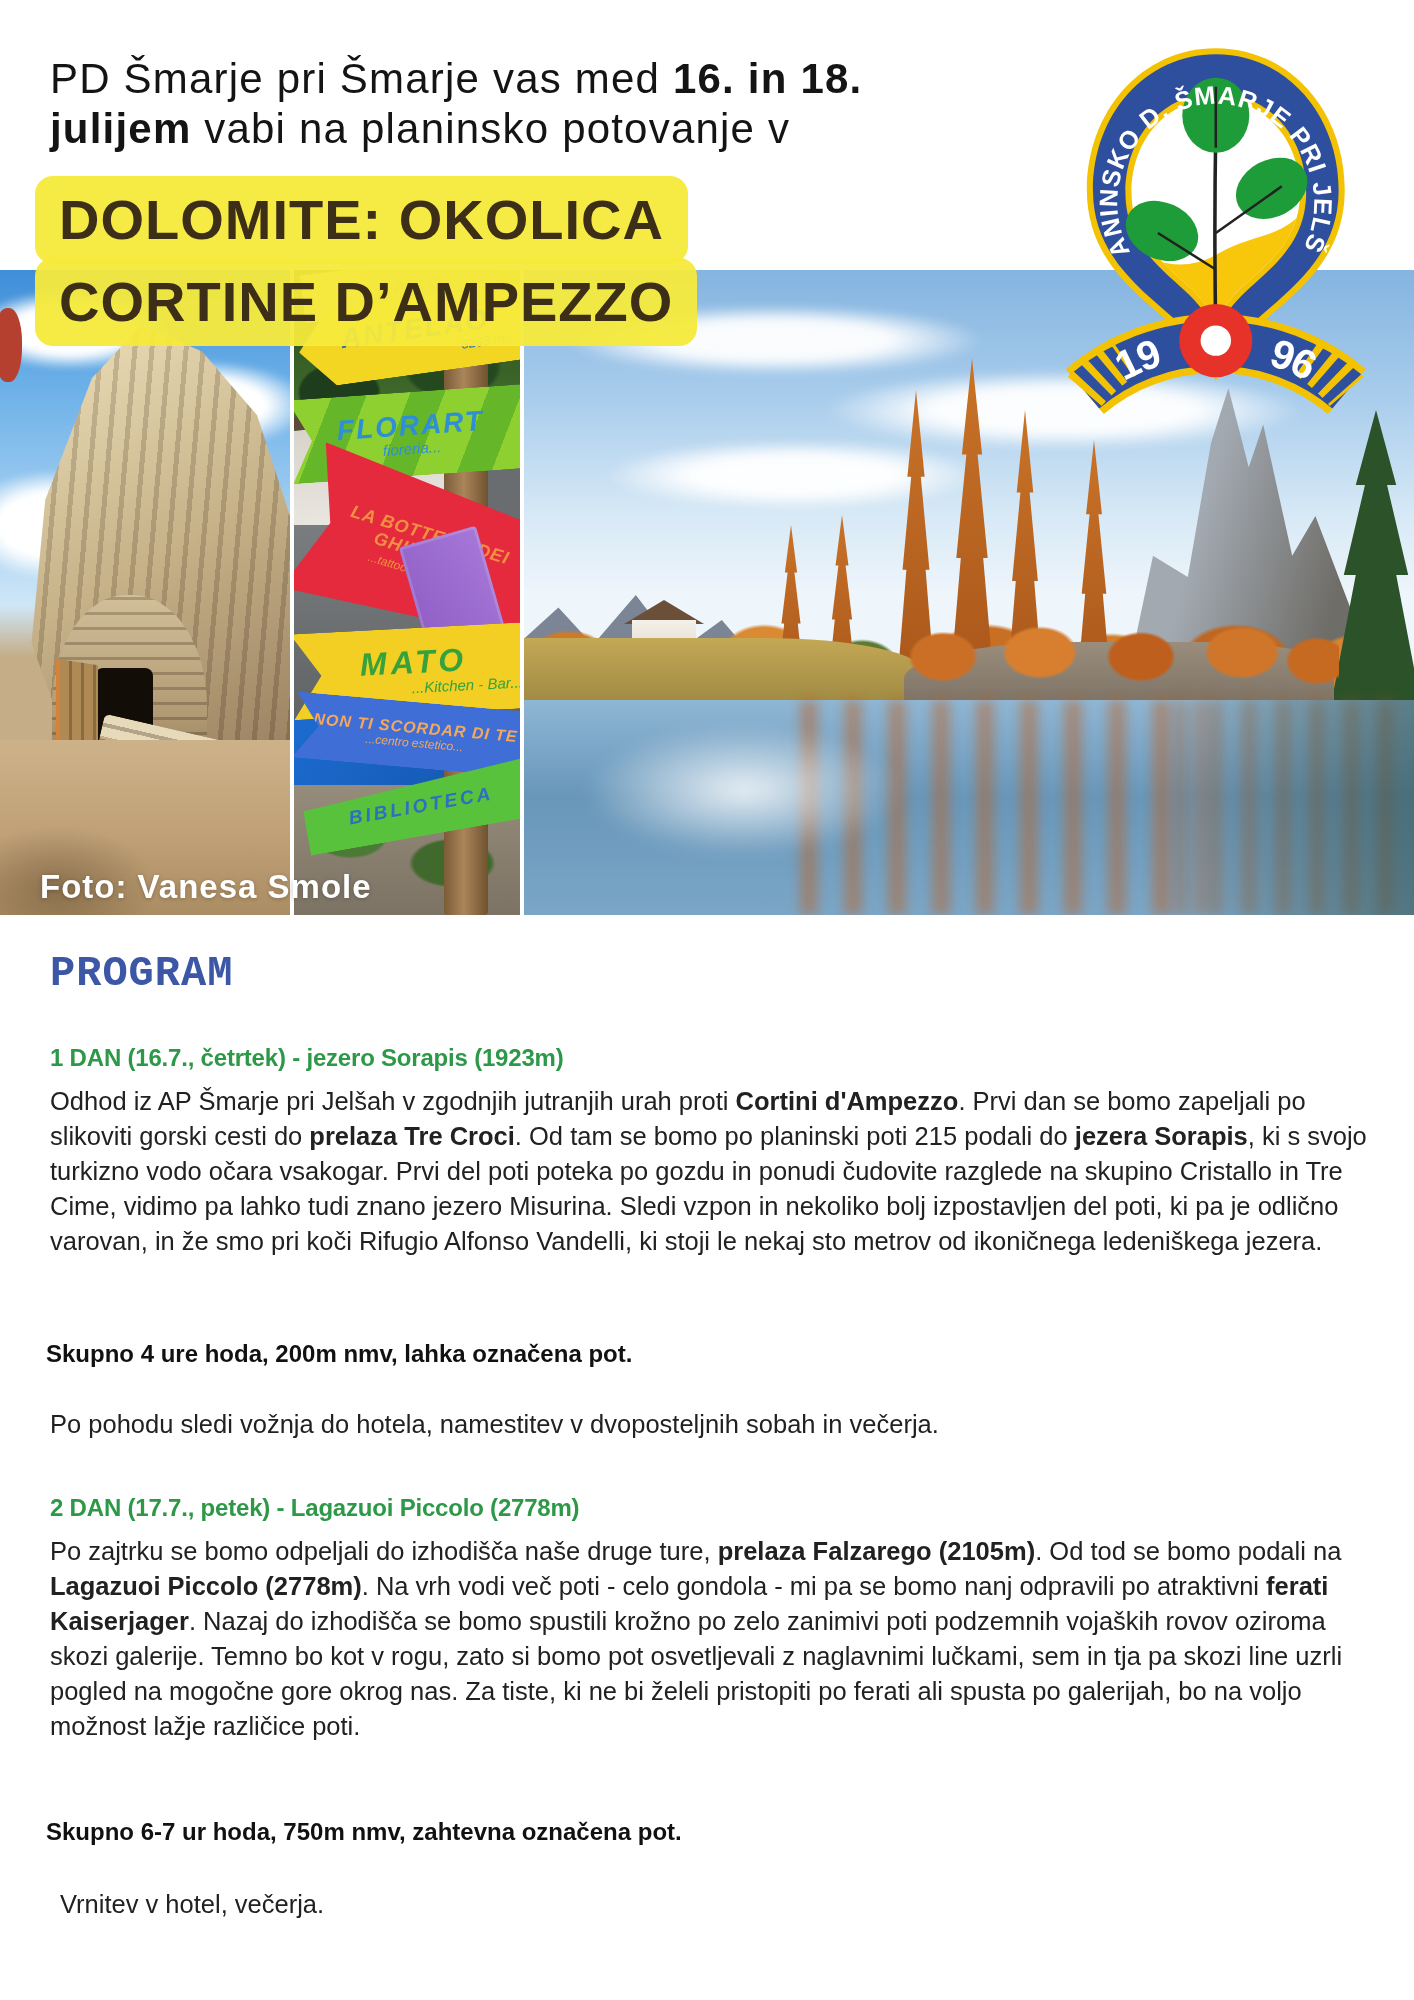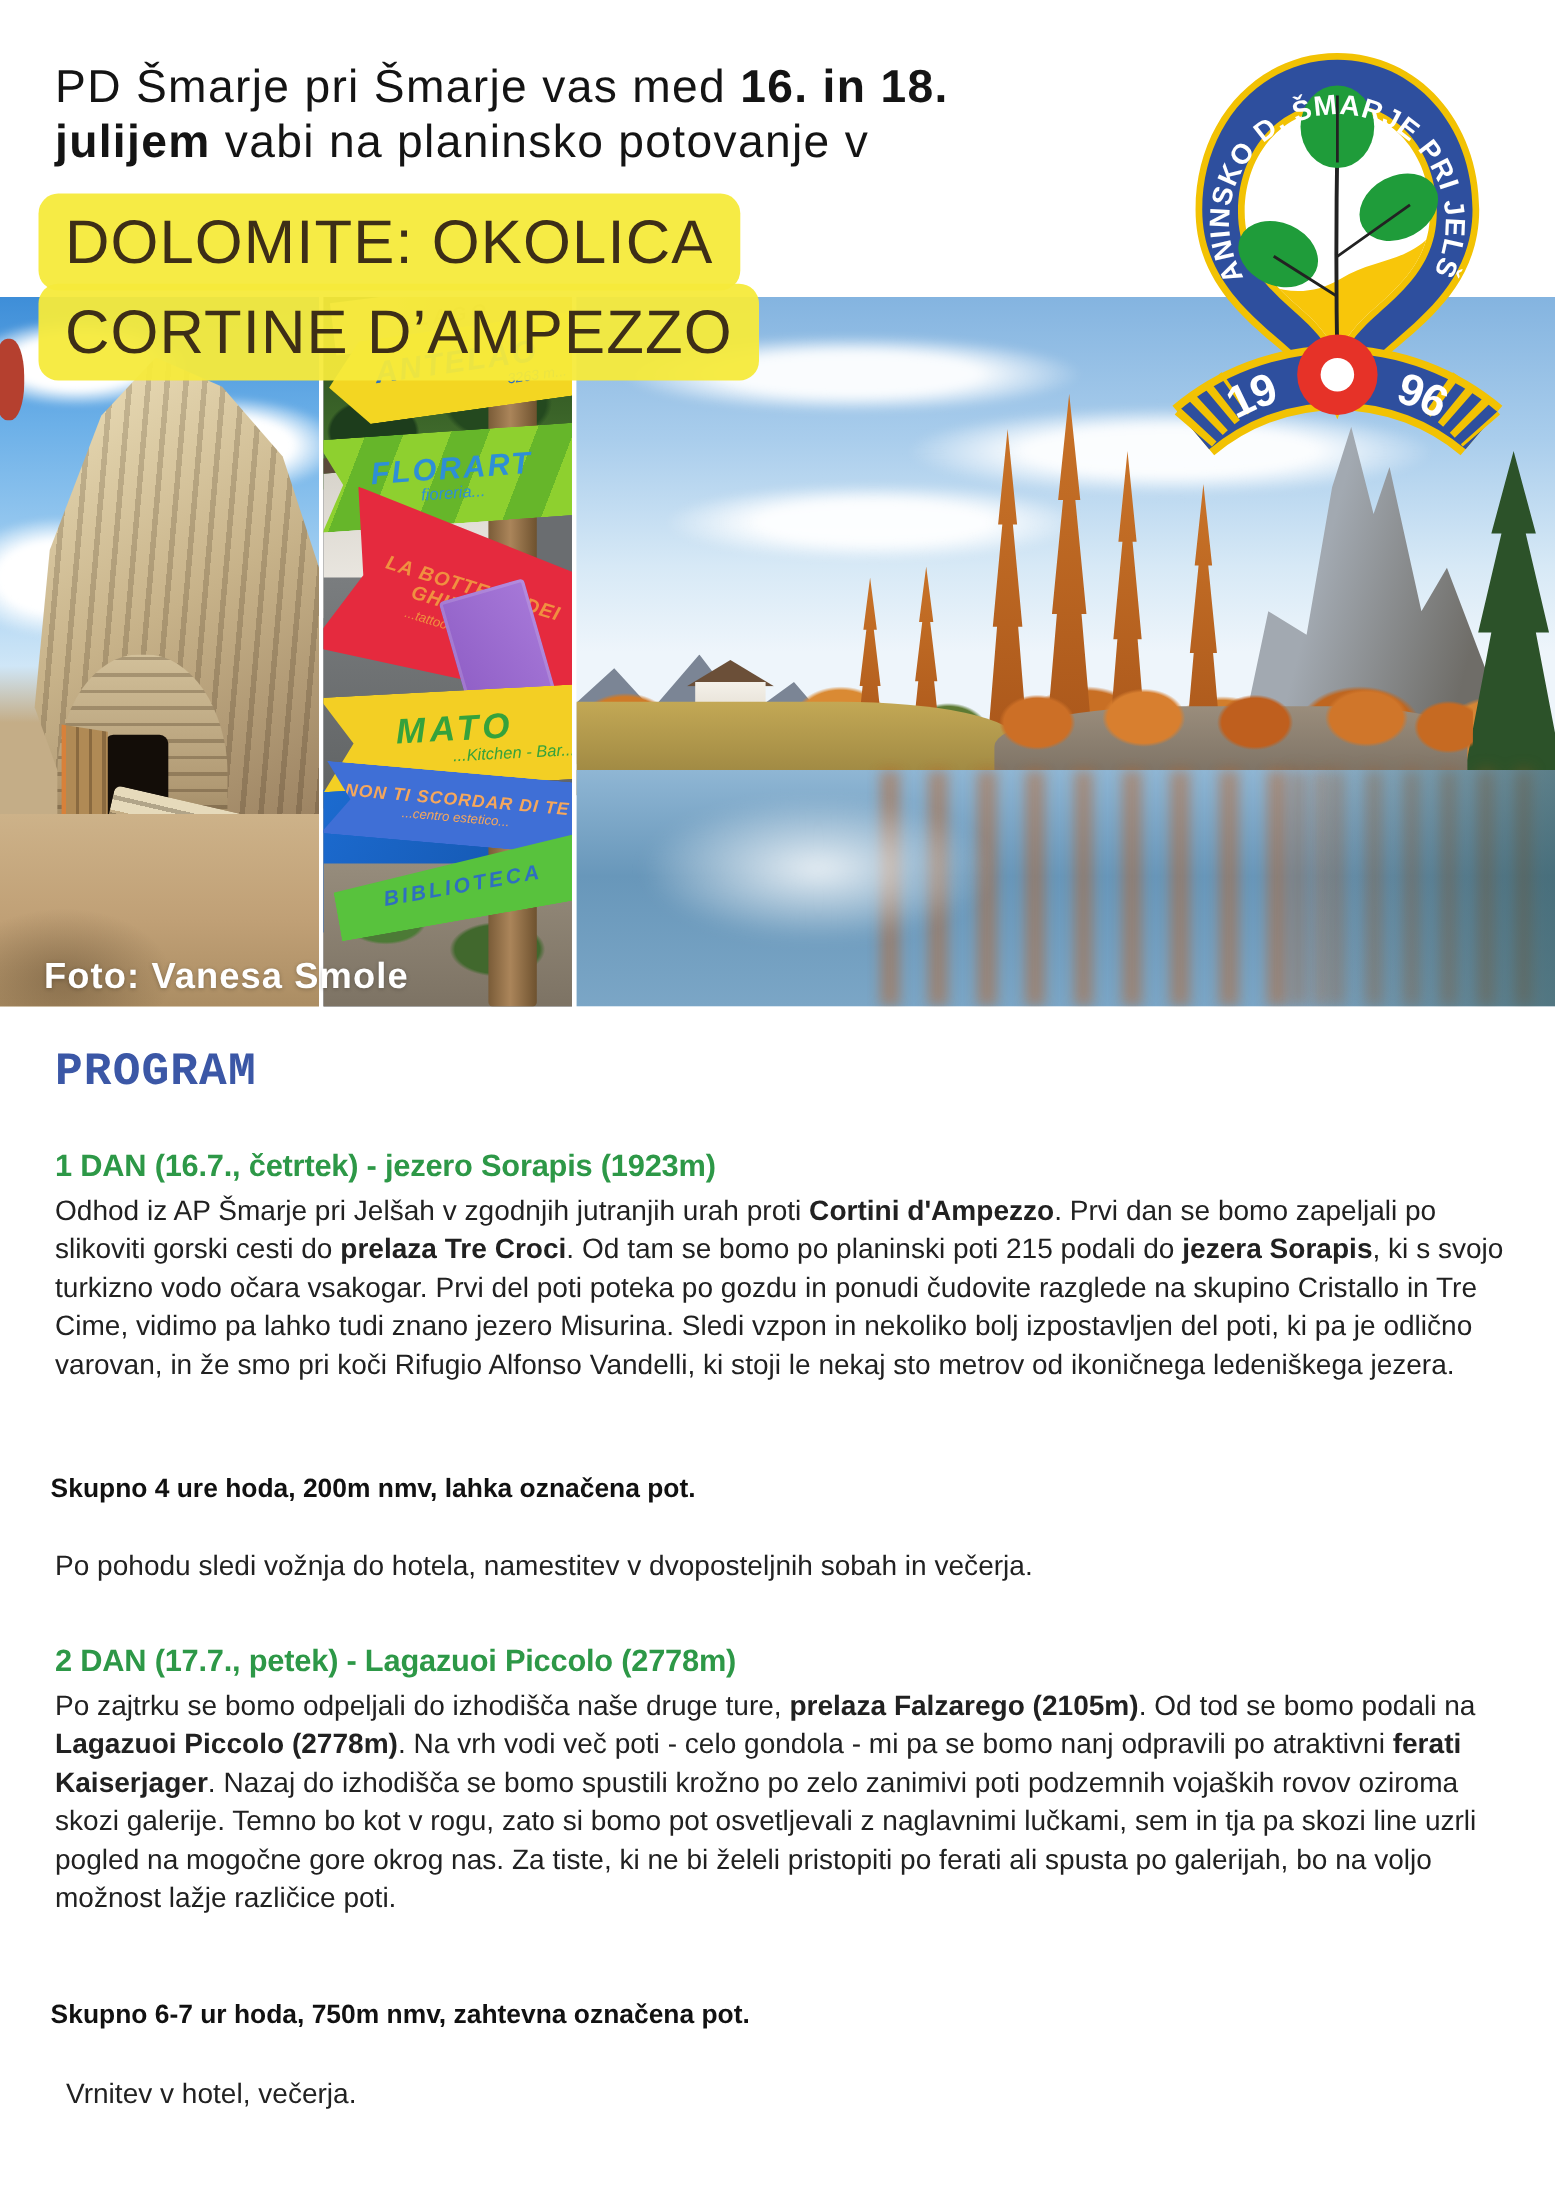--- a/index.html
+++ b/index.html
@@ -8,21 +8,21 @@
   #page *{box-sizing:border-box;}
   b{font-weight:700;}
 
   
   .intro{position:absolute;left:50px;top:54px;font-size:42px;line-height:50px;
          letter-spacing:1.2px;color:#141414;font-weight:400;white-space:nowrap;}
   .intro-line2{top:104px;}
 
   
   .title-line{position:absolute;left:35px;background:rgba(245,234,59,0.95);
-              color:#3d2e17;font-weight:400;font-size:56px;line-height:66px;
+              color:#3d2e17;font-weight:700;font-size:56px;line-height:66px;
               padding:11px 24px;border-radius:18px;letter-spacing:1px;white-space:nowrap;z-index:30;}
   .title-line.l1{top:176px;}
   .title-line.l2{top:258px;}
 
   
   .photos{position:absolute;left:0;top:270px;width:1414px;height:645px;}
   .ph{position:absolute;top:0;height:645px;overflow:hidden;}
 
   
   .p1{left:0;width:290px;background:linear-gradient(180deg,#3e8ed8 0%,#6cb0e8 18%,#a8d2f2 40%,#cfe6f7 52%,#c4ad87 60%);}
@@ -181,21 +181,21 @@
       background:linear-gradient(90deg,rgba(0,0,0,0) 0%,rgba(40,70,60,.5) 100%);}
 
   
   .photo-caption{position:absolute;left:40px;top:868px;z-index:35;color:#ffffff;
       font-weight:800;font-size:33px;letter-spacing:1px;text-shadow:0 1px 4px rgba(0,0,0,.25);}
   .logo{position:absolute;left:1056px;top:34px;width:346px;height:398px;z-index:40;}
 
   
   .program-heading{position:absolute;left:50px;top:950px;font-size:42px;font-weight:800;
       color:#3b57a6;letter-spacing:1px;font-family:Liberation Mono, monospace;}
-  .day-heading{position:absolute;left:50px;font-size:28px;font-weight:700;color:#2d9847;letter-spacing:-0.2px;}
+  .day-heading{position:absolute;left:50px;font-size:24px;font-weight:700;color:#2d9847;letter-spacing:-0.2px;}
   .day-heading.d1{top:1044px;}
   .day-heading.d2{top:1494px;}
   .body-text{position:absolute;left:50px;width:1318px;font-size:25.5px;line-height:35px;color:#212121;}
   .body-text.p-d1{top:1084px;}
   .body-text.p-d2{top:1534px;}
   .summary{position:absolute;left:46px;font-size:24px;font-weight:700;color:#111111;}
   .summary.s-d1{top:1340px;}
   .summary.s-d2{top:1818px;}
   .note{position:absolute;left:50px;font-size:25.5px;color:#212121;}
   .note.n-d1{top:1410px;}

